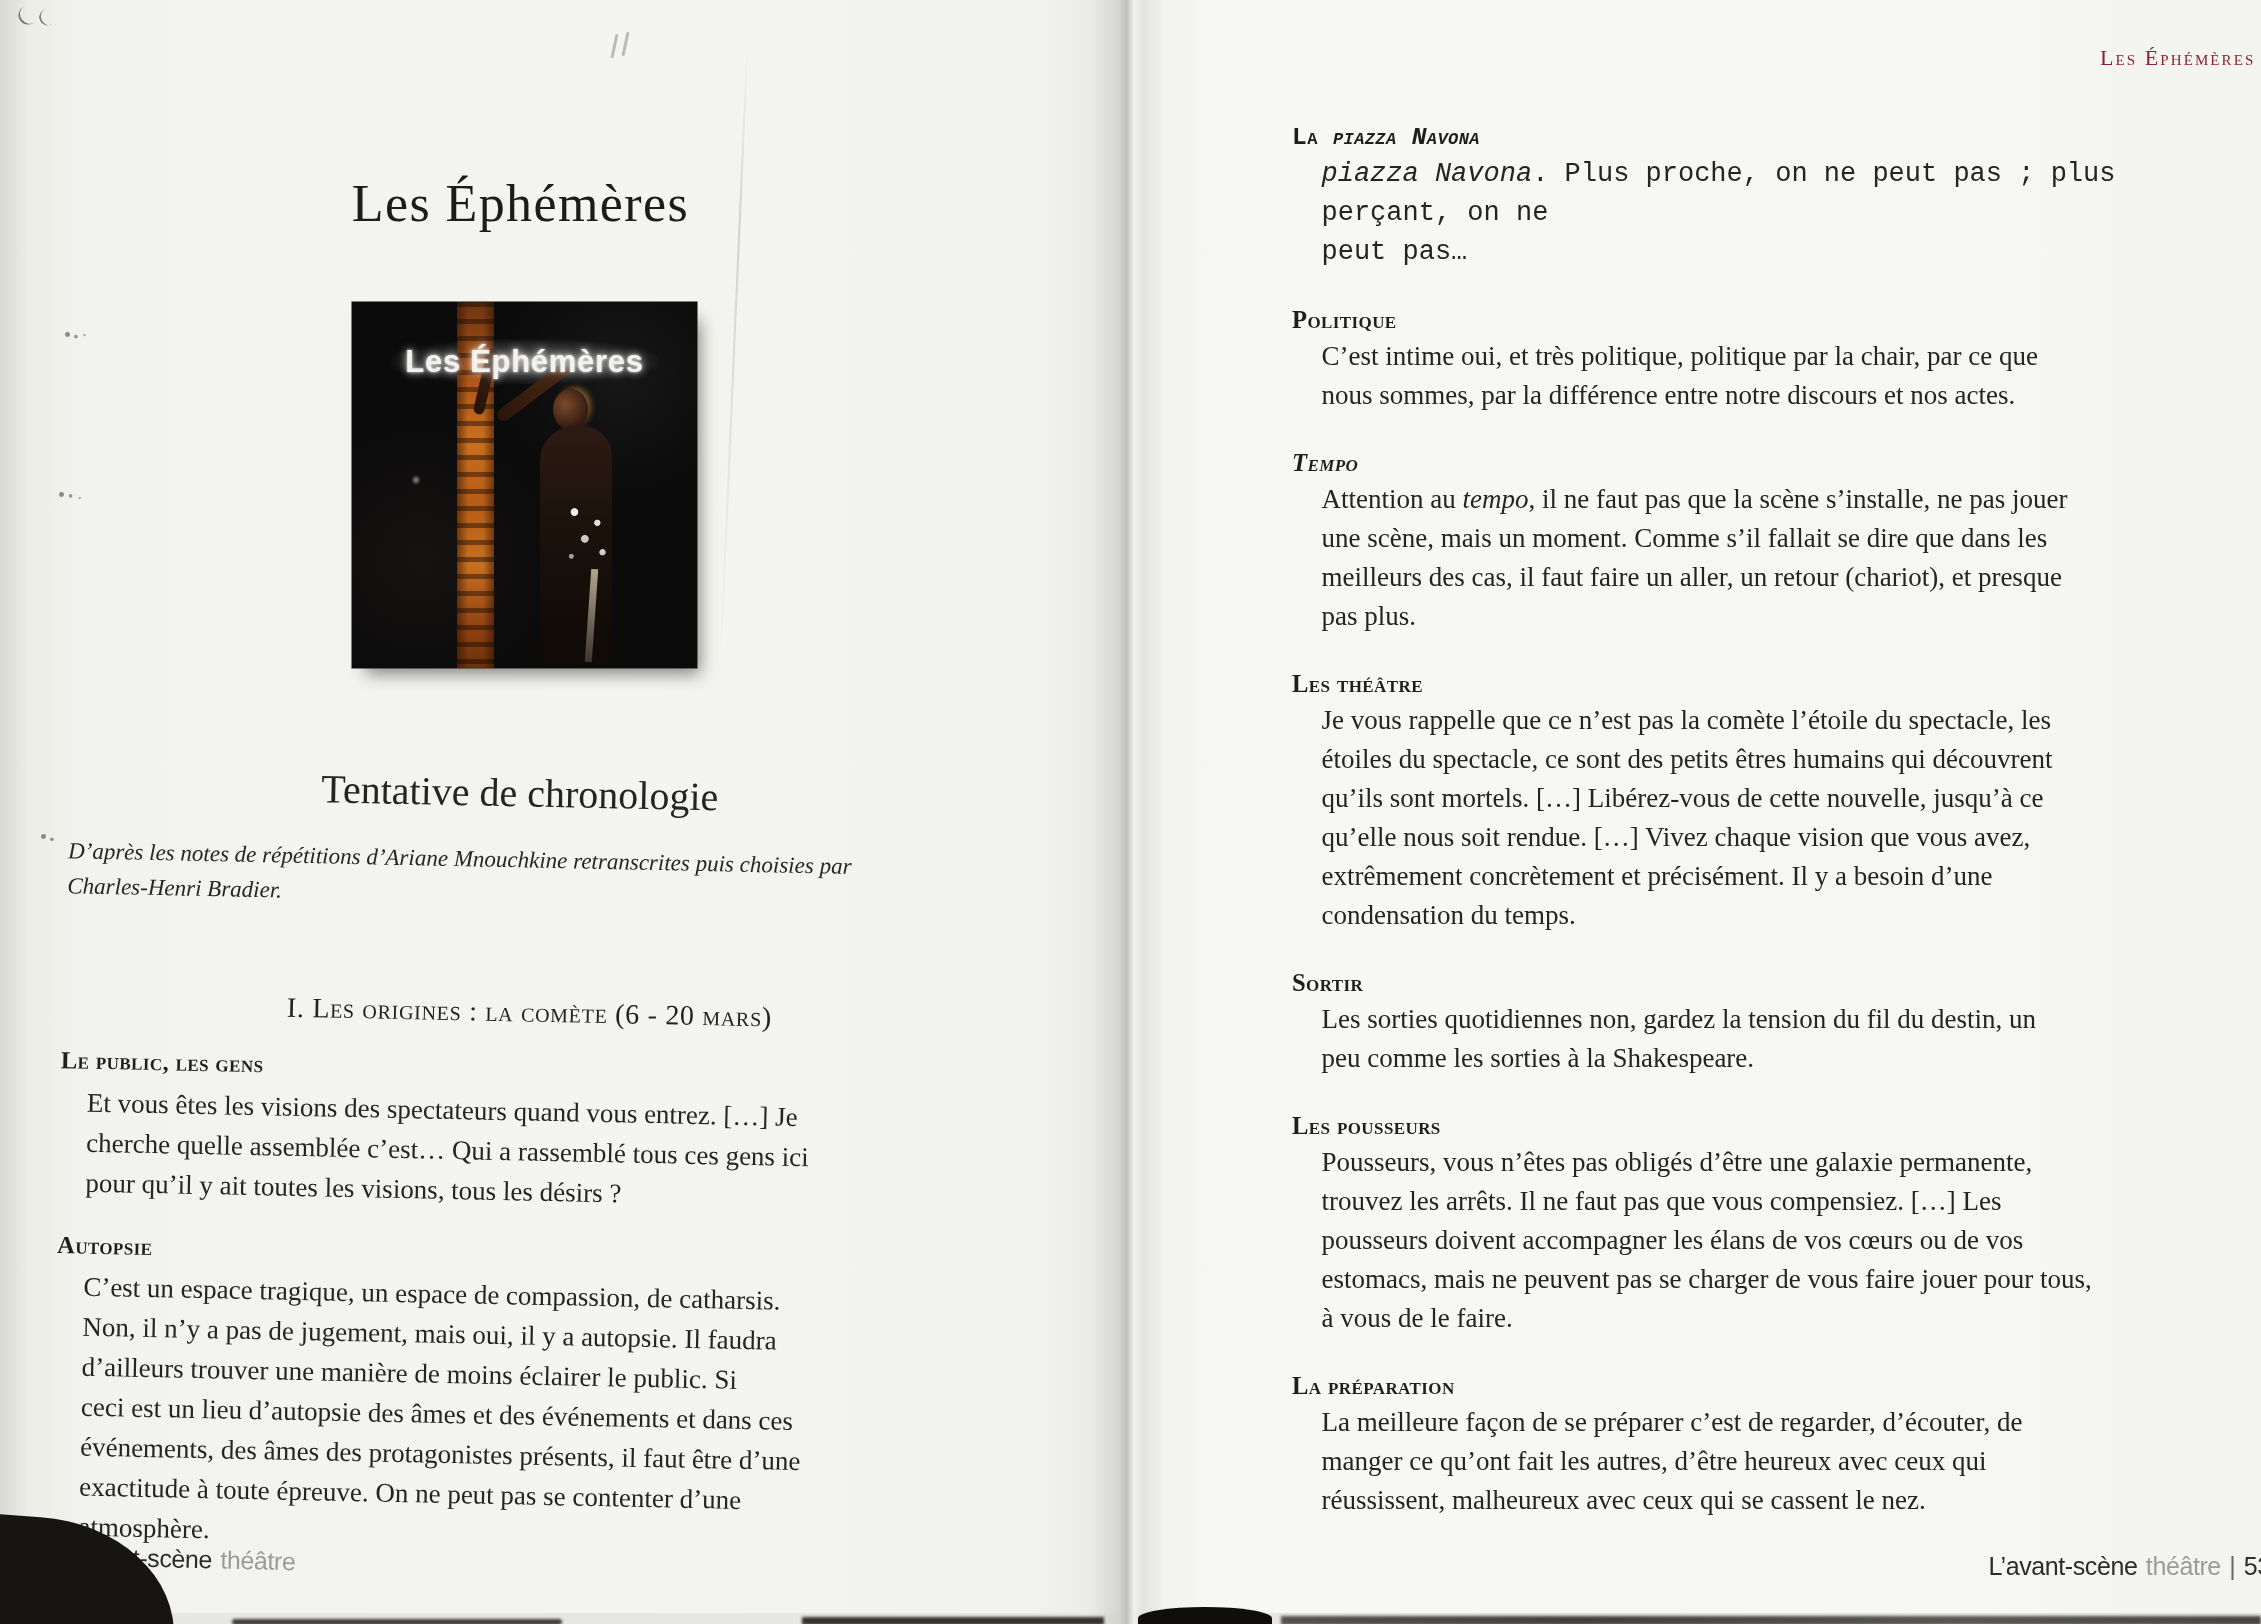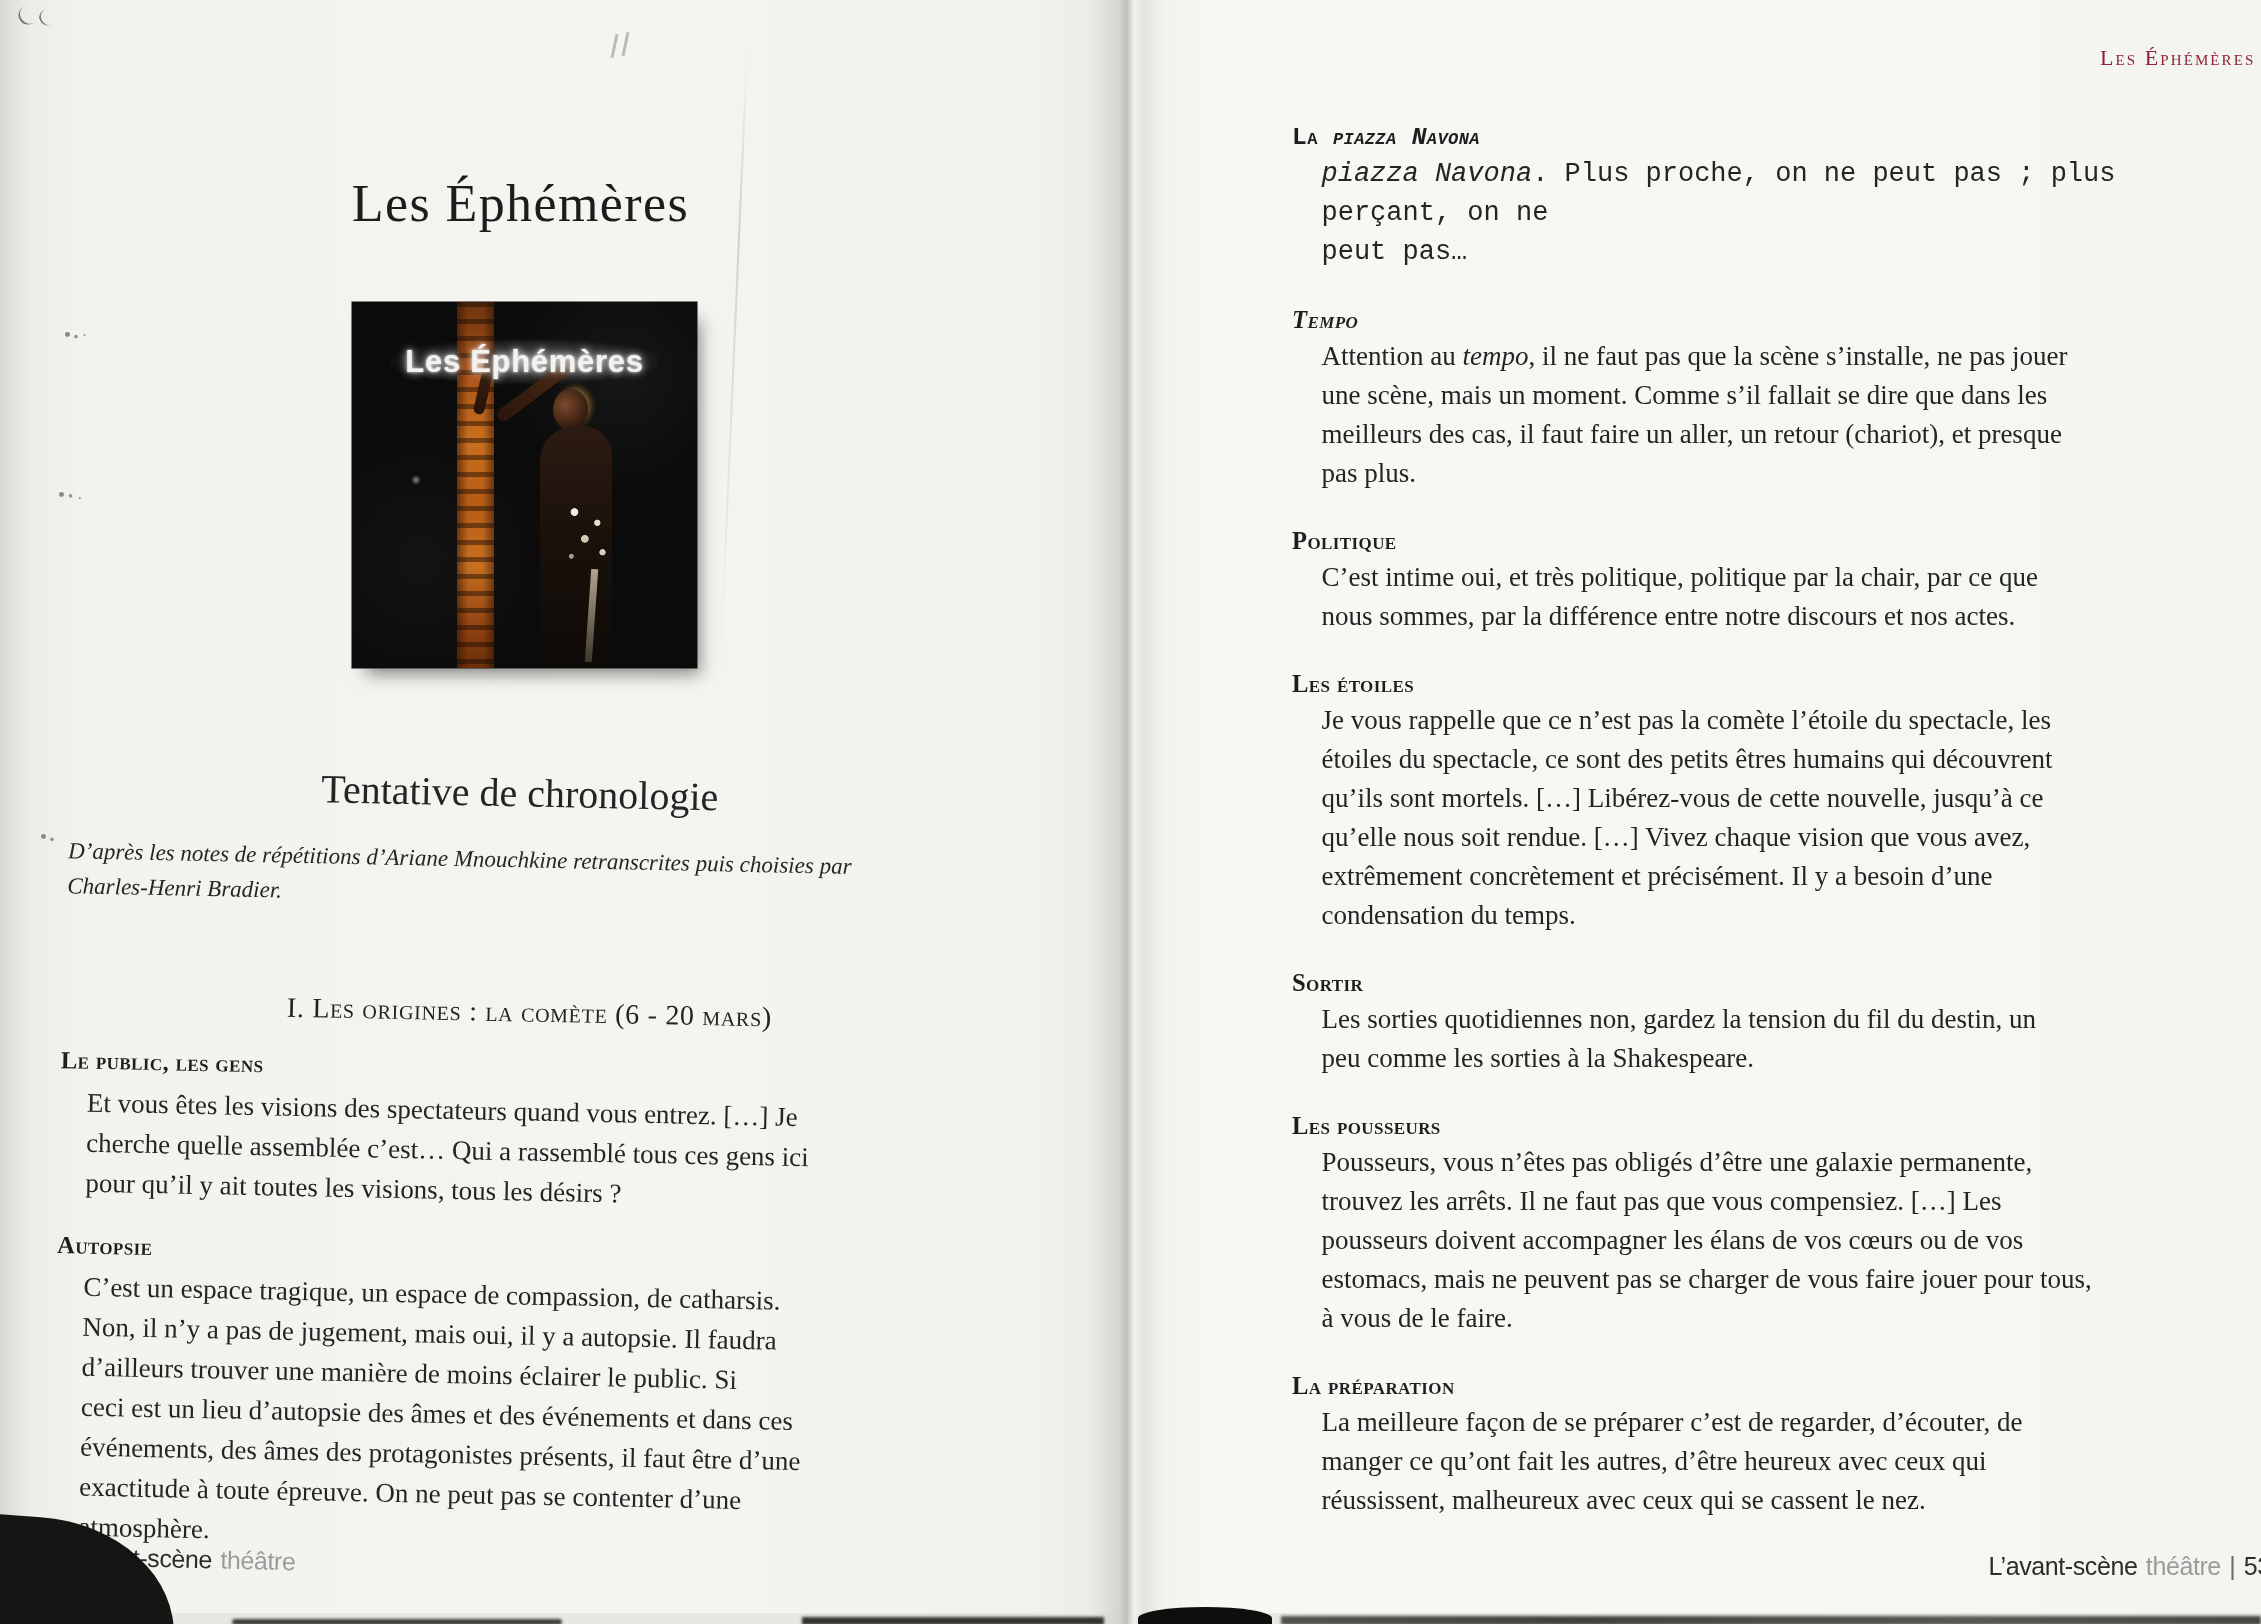--- a/index.html
+++ b/index.html
@@ -221,35 +221,35 @@
 
   <div class="rp-content">
 
     <div class="rp-section">
       <h3 class="rp-h"><span>La </span><span class="it">piazza Navona</span></h3>
       <p class="rp-p"><span class="it">piazza Navona</span><span>. Plus proche, on ne peut pas ; plus perçant, on ne
 peut pas…</span></p>
     </div>
 
     <div class="rp-section">
+      <h3 class="rp-h">Politique</h3>
+      <p class="rp-p">C’est intime oui, et très politique, politique par la chair, par ce que
+nous sommes, par la différence entre notre discours et nos actes.</p>
+    </div>
+
+    <div class="rp-section">
       <h3 class="rp-h"><span class="it">Tempo</span></h3>
       <p class="rp-p"><span>Attention au </span><span class="it">tempo</span><span>, il ne faut pas que la scène s’installe, ne pas jouer
 une scène, mais un moment. Comme s’il fallait se dire que dans les
 meilleurs des cas, il faut faire un aller, un retour (chariot), et presque
 pas plus.</span></p>
     </div>
 
     <div class="rp-section">
-      <h3 class="rp-h">Politique</h3>
-      <p class="rp-p">C’est intime oui, et très politique, politique par la chair, par ce que
-nous sommes, par la différence entre notre discours et nos actes.</p>
-    </div>
-
-    <div class="rp-section">
-      <h3 class="rp-h">Les étoiles</h3>
+      <h3 class="rp-h">Les théâtre</h3>
       <p class="rp-p">Je vous rappelle que ce n’est pas la comète l’étoile du spectacle, les
 étoiles du spectacle, ce sont des petits êtres humains qui découvrent
 qu’ils sont mortels. […] Libérez-vous de cette nouvelle, jusqu’à ce
 qu’elle nous soit rendue. […] Vivez chaque vision que vous avez,
 extrêmement concrètement et précisément. Il y a besoin d’une
 condensation du temps.</p>
     </div>
 
     <div class="rp-section">
       <h3 class="rp-h">Sortir</h3>

